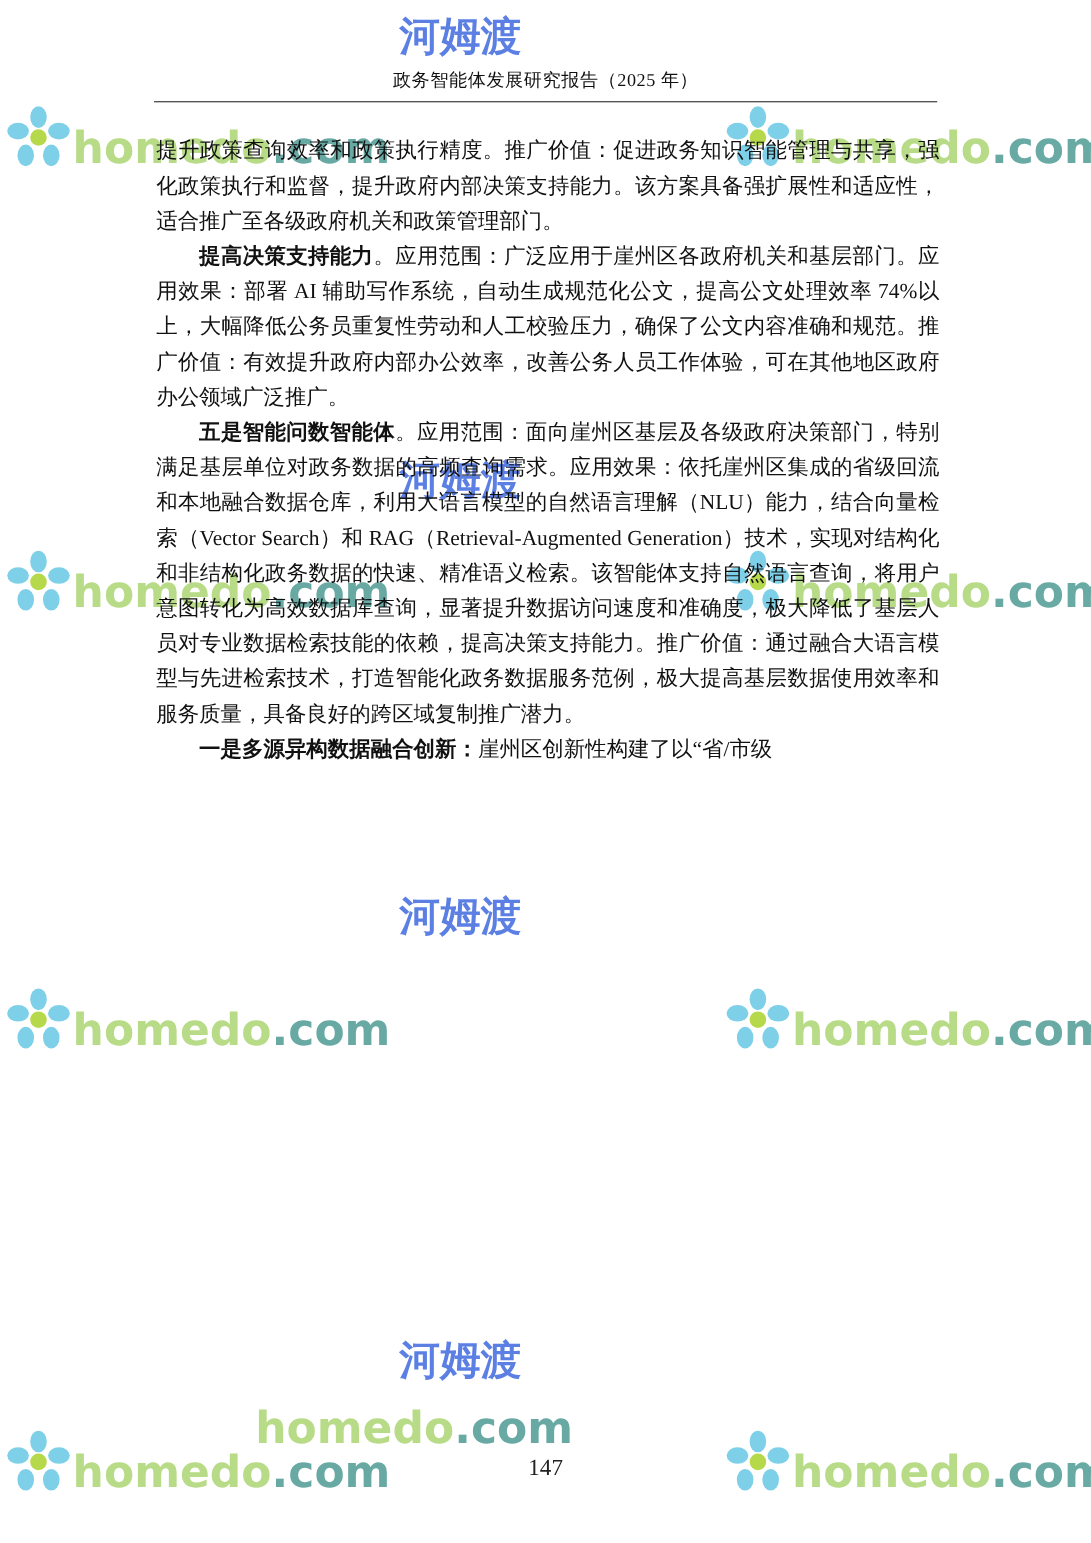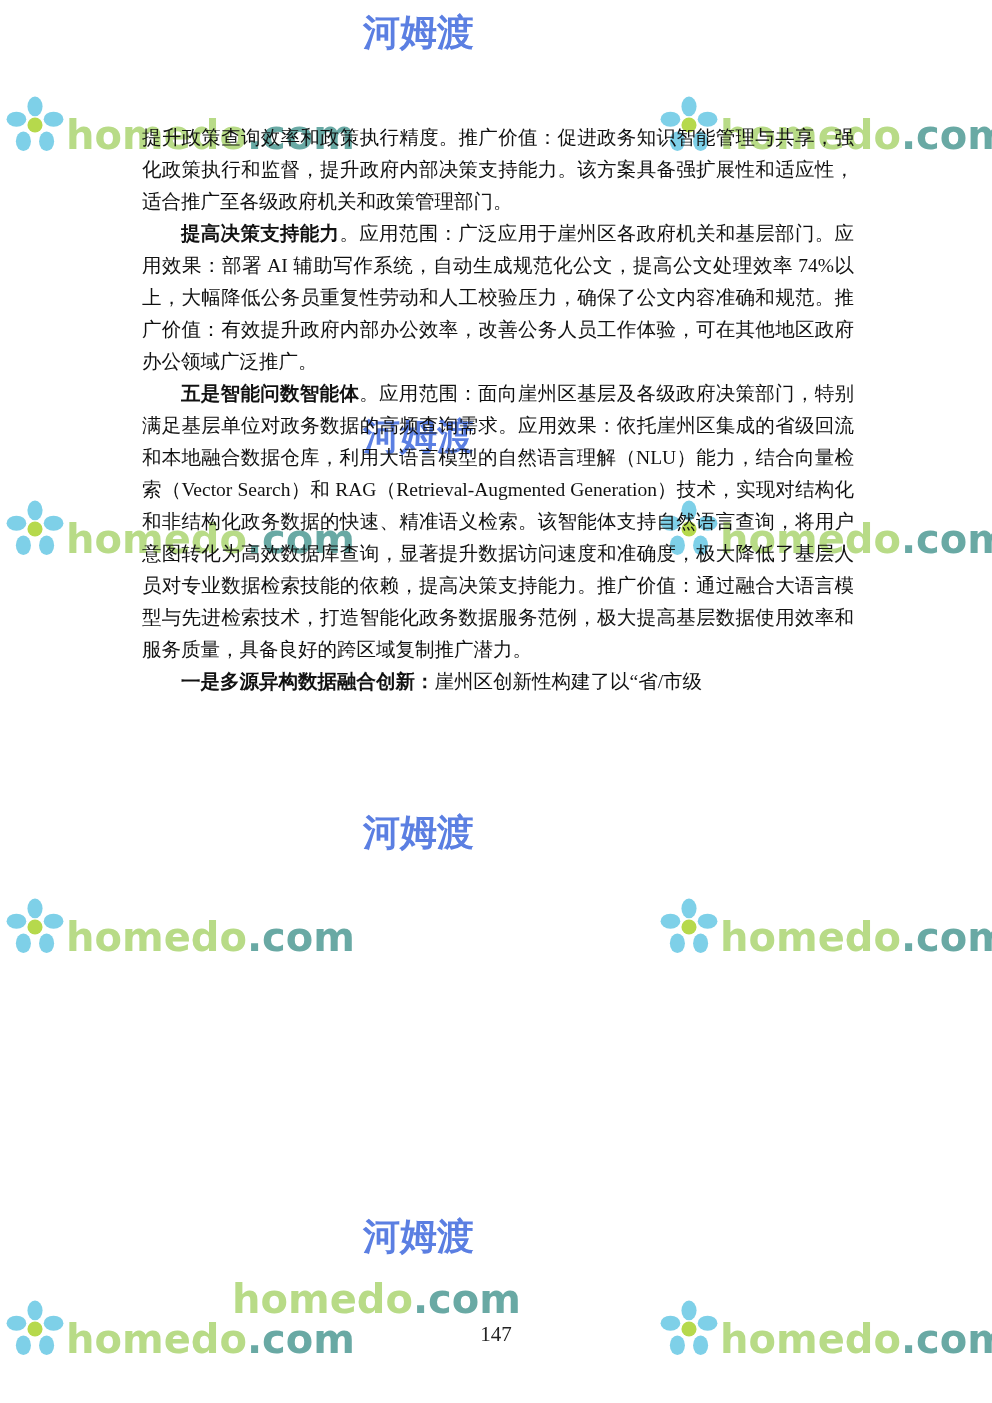--- a/index.html
+++ b/index.html
@@ -214,20 +214,24 @@
     <div class="wm-text wm-homedo" style="left:720px; top:1316px;"><span>homedo</span><span class="blue">.com</span></div>
 
     <div class="wm-text wm-homedo" style="left:232px; top:1276px;"><span>homedo</span><span class="blue">.com</span></div>
 
     <div class="wm-text wm-cn" style="left:363px; top:8px;"><span>河姆渡</span></div>
     <div class="wm-text wm-cn" style="left:363px; top:412px;"><span>河姆渡</span></div>
     <div class="wm-text wm-cn" style="left:363px; top:808px;"><span>河姆渡</span></div>
     <div class="wm-text wm-cn" style="left:363px; top:1212px;"><span>河姆渡</span></div>
   </div>
 
+  <div class="header">
+    <div class="header-title">政务智能体发展研究报告（2025 年）</div>
+    <div class="header-rule"></div>
+  </div>
 
   <div class="content">
 
     <p class="para"><span>提升政策查询效率和政策执行精度。推广价值：促进政务知识智能管理与共享，强化政策执行和监督，提升政府内部决策支持能力。该方案具备强扩展性和适应性，适合推广至各级政府机关和政策管理部门。</span></p>
 
     <p class="para indent"><span class="bold-lead">提高决策支持能力</span><span>。应用范围：广泛应用于崖州区各政府机关和基层部门。应用效果：部署 AI 辅助写作系统，自动生成规范化公文，提高公文处理效率 74%以上，大幅降低公务员重复性劳动和人工校验压力，确保了公文内容准确和规范。推广价值：有效提升政府内部办公效率，改善公务人员工作体验，可在其他地区政府办公领域广泛推广。</span></p>
 
     <p class="para indent"><span class="bold-lead">五是智能问数智能体</span><span>。应用范围：面向崖州区基层及各级政府决策部门，特别满足基层单位对政务数据的高频查询需求。应用效果：依托崖州区集成的省级回流和本地融合数据仓库，利用大语言模型的自然语言理解（NLU）能力，结合向量检索（Vector Search）和 RAG（Retrieval-Augmented Generation）技术，实现对结构化和非结构化政务数据的快速、精准语义检索。该智能体支持自然语言查询，将用户意图转化为高效数据库查询，显著提升数据访问速度和准确度，极大降低了基层人员对专业数据检索技能的依赖，提高决策支持能力。推广价值：通过融合大语言模型与先进检索技术，打造智能化政务数据服务范例，极大提高基层数据使用效率和服务质量，具备良好的跨区域复制推广潜力。</span></p>
 
 

